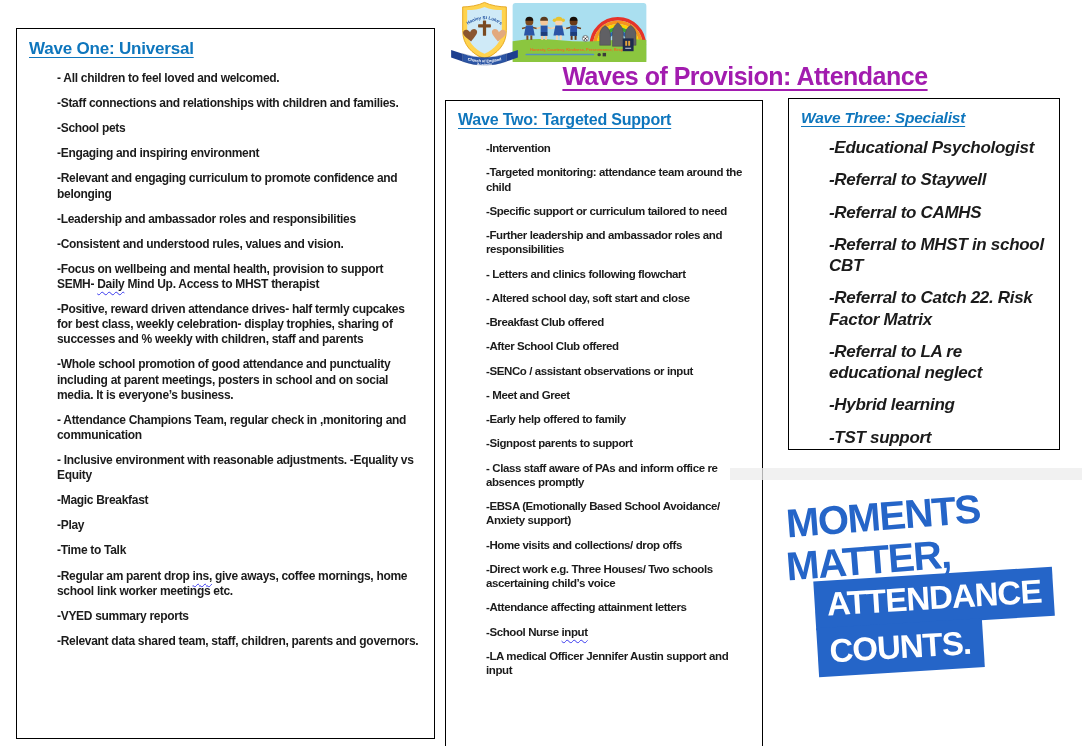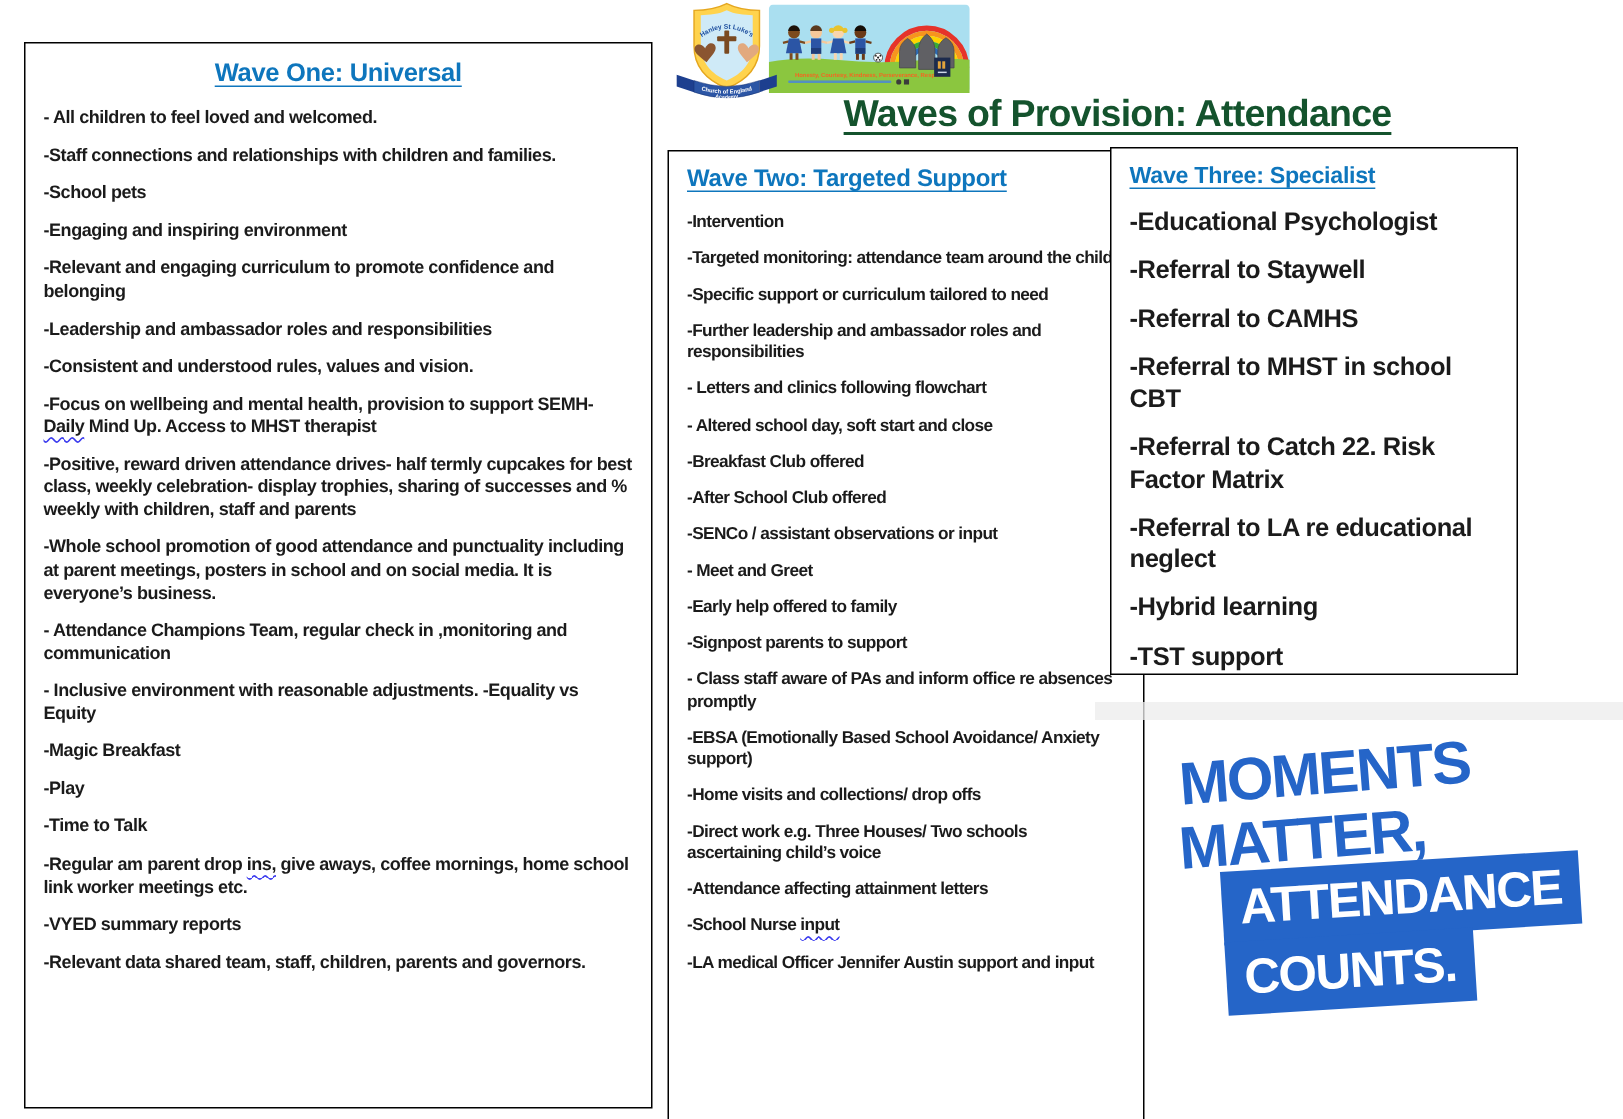--- a/index.html
+++ b/index.html
@@ -2,36 +2,36 @@
 <html style="--blue-heading: #0e76bd; --campaign-blue: #2565c8; --squiggle: #3a3aee;"><head>
 <meta charset="utf-8">
 <style>
   html,body{margin:0;padding:0;background:#fff;}
   .slide{position:relative;width:1082px;height:746px;background:#fff;overflow:hidden;
          font-family:"Liberation Sans",sans-serif;}
   .panel{position:absolute;border:1.5px solid #000;background:#fff;padding:10px 12px;
          box-sizing:border-box;overflow:hidden;}
   .panel-one{left:16px;top:28px;width:419px;height:711px;}
   .panel-two{left:445px;top:100px;width:318px;height:723px;}
-  .panel-three{left:740px;top:98px;width:272px;height:352px;}
+  .panel-three{left:788px;top:98px;width:272px;height:352px;font-style:italic;}
   .heading{color:var(--blue-heading,#0e76bd);font-weight:bold;text-decoration:underline;
            text-underline-offset:3px;margin-bottom:12px;letter-spacing:-0.2px;}
-  .panel-one .heading{font-size:17px;text-align:center;}
+  .panel-one .heading{font-size:17px;}
   .panel-two .heading{font-size:16px;}
   .panel-three .heading{font-size:15.5px;margin-bottom:10px;}
-  .items .item{font-weight:bold;color:#1b1b1b;}
+  .items .item{font-weight:bold;color:#1b1b1b;margin-left:28px;}
   .panel-one .item{font-size:12px;letter-spacing:-0.3px;line-height:1.26;margin-bottom:10px;}
   .panel-two .item{font-size:11.5px;letter-spacing:-0.4px;line-height:1.24;margin-bottom:10px;}
   .panel-three .item{font-size:17px;letter-spacing:-0.3px;line-height:1.25;margin-bottom:11px;}
   .item:last-child{margin-bottom:0;}
   .wavy{text-decoration:underline;text-decoration-style:wavy;
         text-decoration-color:var(--squiggle,#3a3aee);text-decoration-thickness:1px;
         text-underline-offset:3px;}
   .page-title{position:absolute;left:535px;top:62px;width:420px;text-align:center;
-              font-size:25px;font-weight:bold;color:#14532d;letter-spacing:-0.5px;
+              font-size:25px;font-weight:bold;color:#a21caf;letter-spacing:-0.5px;
               text-decoration:underline;text-decoration-thickness:2px;text-underline-offset:4px;}
   .crest{position:absolute;left:446px;top:1px;width:77px;height:67px;z-index:2;}
   .banner{position:absolute;left:512px;top:3px;width:135px;height:59px;z-index:1;}
   .faint-band{position:absolute;left:730px;top:468px;width:352px;height:12px;
               background:#ececec;opacity:.75;}
   .campaign{position:absolute;left:778px;top:488px;width:302px;height:254px;}
   .c-line{position:absolute;font-weight:bold;color:var(--campaign-blue,#2565c8);
           font-size:40px;letter-spacing:-1.5px;transform:rotate(-4.5deg);white-space:nowrap;}
   .c-line1{left:8px;top:6px;}
   .c-line2{left:8px;top:50px;}

